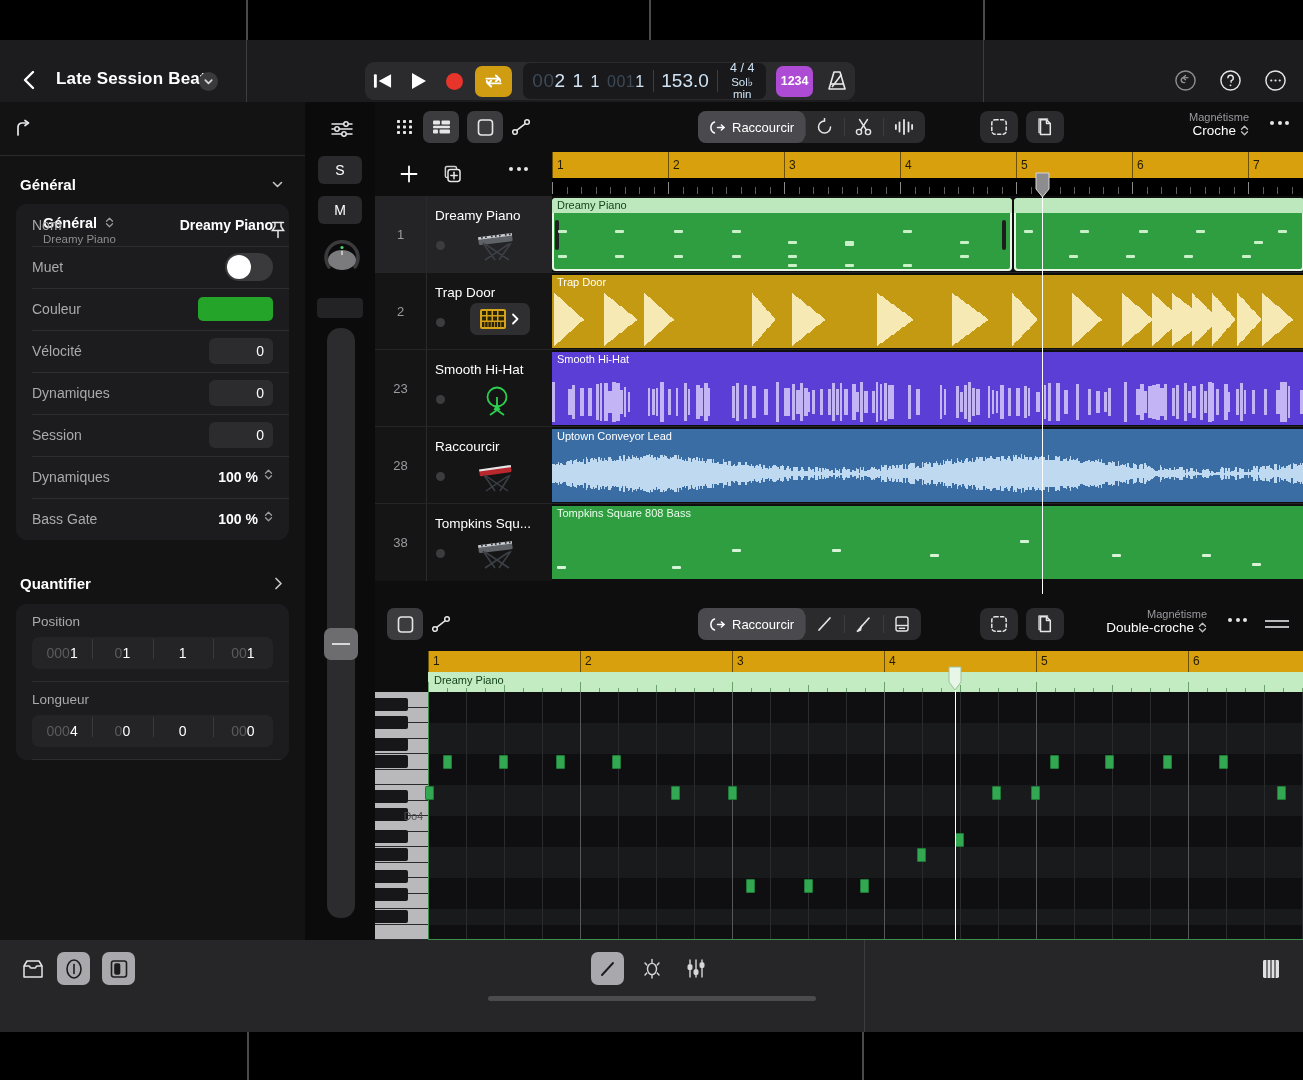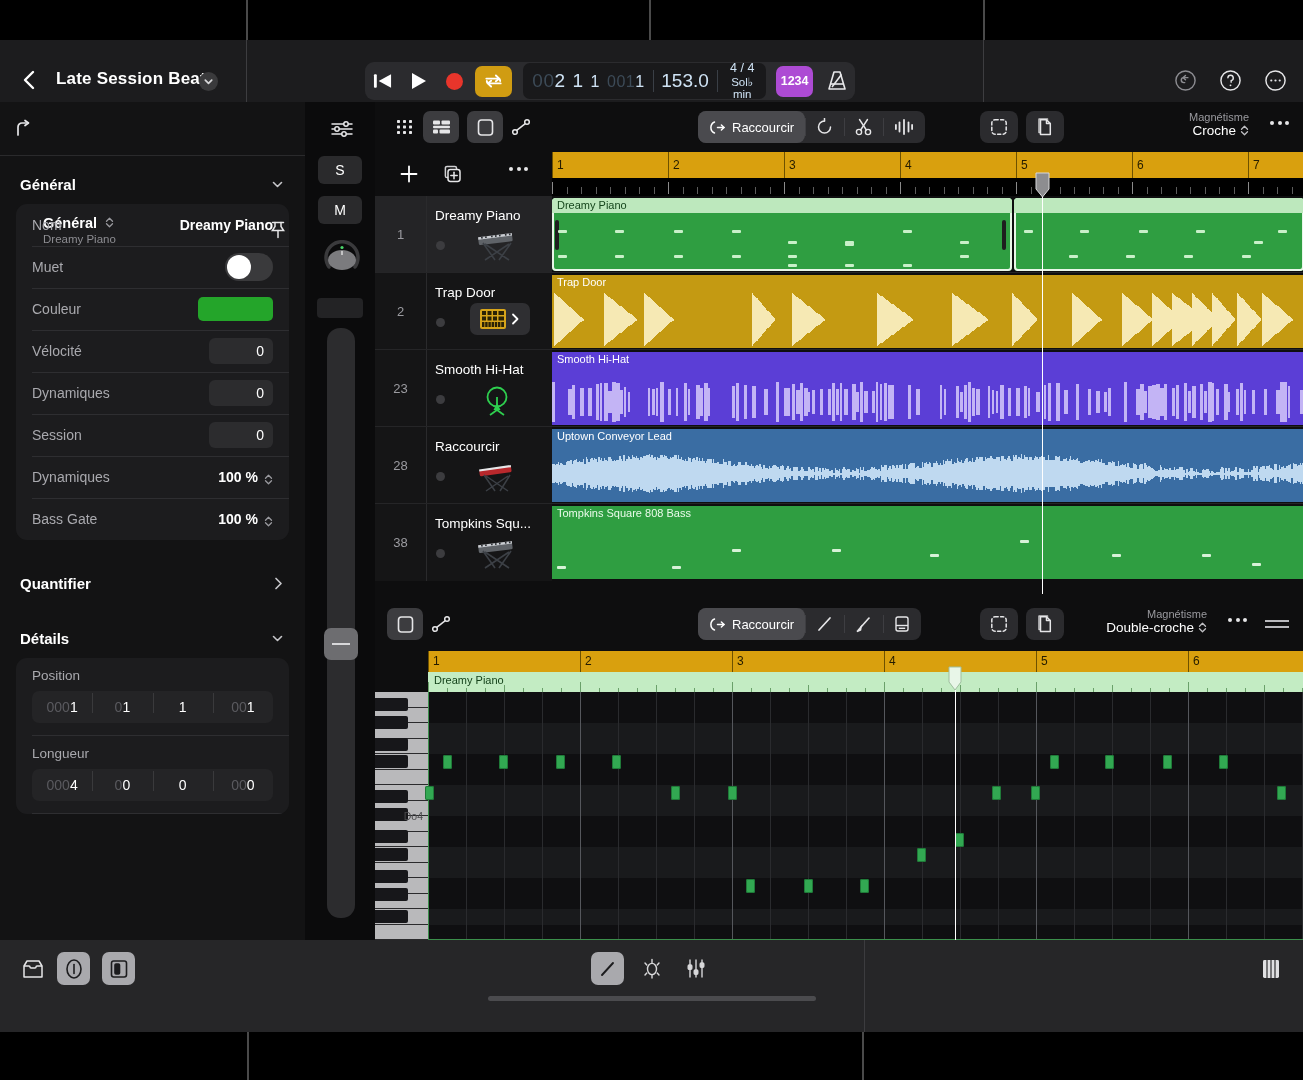--- a/index.html
+++ b/index.html
@@ -56,21 +56,21 @@
   .row { display:flex; align-items:center; justify-content:space-between; height:42px; padding:0 16px; position:relative; }
   .row + .row::before { content:""; position:absolute; left:16px; right:0; top:0; height:1px; background:#2e2e31; }
   .row .lab { font-size:14px; color:#a9a9ae; }
   .row .val { font-size:14px; color:#fff; font-weight:bold; }
   .swatch { width:75px; height:24px; border-radius:5px; }
   .toggle { width:48px; height:28px; border-radius:14px; position:relative; cursor:pointer; }
   .toggle .knob { position:absolute; top:2px; width:24px; height:24px; border-radius:50%; background:#fff; }
   .toggle.off { background:#3a3a3c; } .toggle.off .knob { left:2px; }
   .toggle.on { background:#0b84ff; } .toggle.on .knob { right:2px; }
   .numfield { width:64px; height:26px; border-radius:6px; background:#2c2c2e; display:flex; align-items:center; justify-content:flex-end; padding-right:9px; font-size:14px; color:#fff; cursor:pointer; }
-  .stepper { display:flex; align-items:flex-end; gap:6px; }
+  .stepper { display:flex; align-items:flex-start; gap:6px; }
 
   .nav-row { display:flex; align-items:center; justify-content:space-between; padding:0 20px; height:42px; cursor:pointer; }
   .nav-row .t { font-size:15px; font-weight:bold; color:#fff; }
 
   .field-block { padding:10px 16px 6px; }
   .field-block .fl { font-size:13.5px; color:#a9a9ae; margin-bottom:8px; }
   .bbar { height:32px; border-radius:7px; background:#242426; display:flex; align-items:center; cursor:pointer; }
   .bseg { flex:1; text-align:center; font-size:14px; color:#fff; position:relative; }
   .bseg + .bseg::before { content:""; position:absolute; left:0; top:-6px; height:20px; width:1px; background:#3a3a3c; }
   .bseg .z { color:#5a5a5f; }
@@ -342,26 +342,20 @@
       </div>
     </div>
 
     <div class="nav-row" style="margin-top:22px">
       <div class="t">Quantifier</div>
       <svg width="13" height="15" viewBox="0 0 13 15" fill="none" stroke="#c6c6ca" stroke-width="1.7" stroke-linecap="round" stroke-linejoin="round">
           <polyline points="4,2.5 9,7.5 4,12.5"></polyline>
         </svg>
     </div>
 
-    <div class="sec-head" style="margin-top:14px">
-      <div class="t">Détails</div>
-      <svg width="15" height="15" viewBox="0 0 15 15" fill="none" stroke="#c6c6ca" stroke-width="1.6" stroke-linecap="round" stroke-linejoin="round">
-          <polyline points="3.5,5.5 7.5,9.5 11.5,5.5"></polyline>
-        </svg>
-    </div>
 
     <div class="card">
       <div class="field-block">
         <div class="fl">Position</div>
         <div class="bbar">
           <div class="bseg"><span class="z">000</span><span>1</span></div>
           <div class="bseg"><span class="z">0</span><span>1</span></div>
           <div class="bseg"><span class="z"></span><span>1</span></div>
           <div class="bseg"><span class="z">00</span><span>1</span></div>
         </div>

